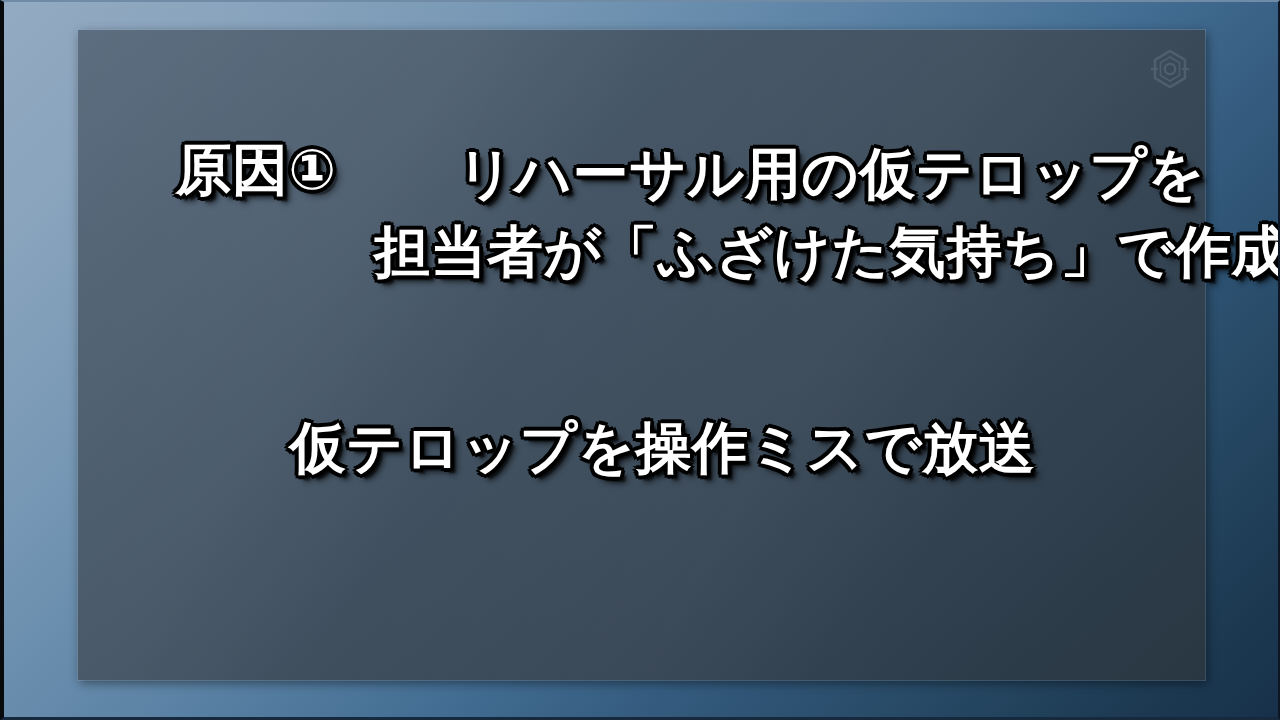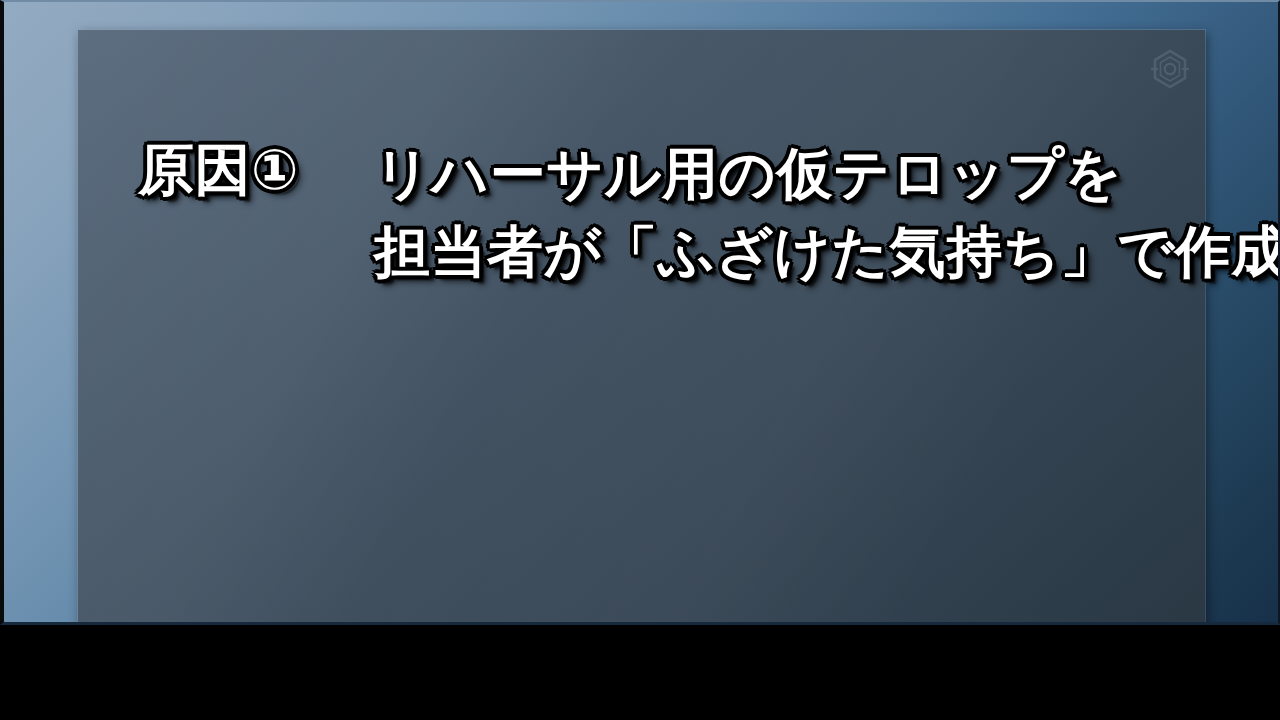--- a/index.html
+++ b/index.html
@@ -4,34 +4,35 @@
 <title>原因テロップ</title>
 <style>
   html, body {
     margin: 0;
     padding: 0;
     background: #000;
   }
   #screen {
     position: relative;
     width: 1280px;
-    height: 625px;
+    height: 720px;
     overflow: hidden;
     font-family: "DejaVu Sans", "Liberation Sans", sans-serif;
     background:
       linear-gradient(135deg,
         #93abc2 0%,
         #8aa4bd 12%,
         #7496b4 28%,
         #5b82a4 44%,
         #426c92 58%,
         #32587a 70%,
         #264864 82%,
         #1d3a52 92%,
         #17304a 100%);
+    text-align: center;
   }
 
   
   #frame-edge {
     position: absolute;
     inset: 0;
     border-left: 4px solid #080a0c;
     border-right: 2px solid #0d1622;
     border-top: 2px solid #6f8ba6;
     border-bottom: 3px solid #16293d;
@@ -165,20 +166,21 @@
       <div class="cause-block" id="block-1">
         <div class="cause-label">原因①</div>
         <div class="cause-lines">
           <div class="cause-line">リハーサル用の仮テロップを</div>
           <div class="cause-line">担当者が「ふざけた気持ち」で作成</div>
         </div>
       </div>
 
       <div class="cause-block" id="block-2">
         <div class="cause-lines">
+          <div class="cause-line">仮テロップを操作ミスで放送</div>
         </div>
       </div>
 
     </div>
   </div>
 
   <div id="frame-edge"></div>
 </div>
 
 </body></html>

